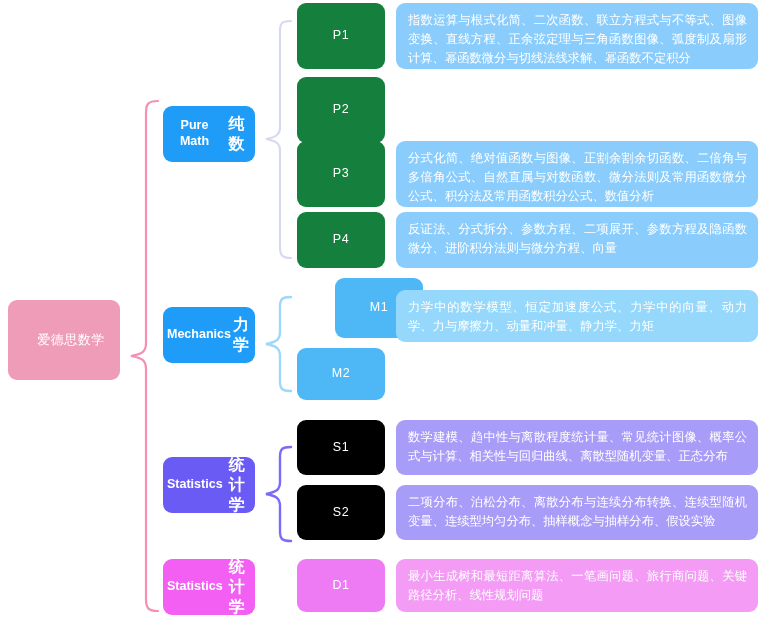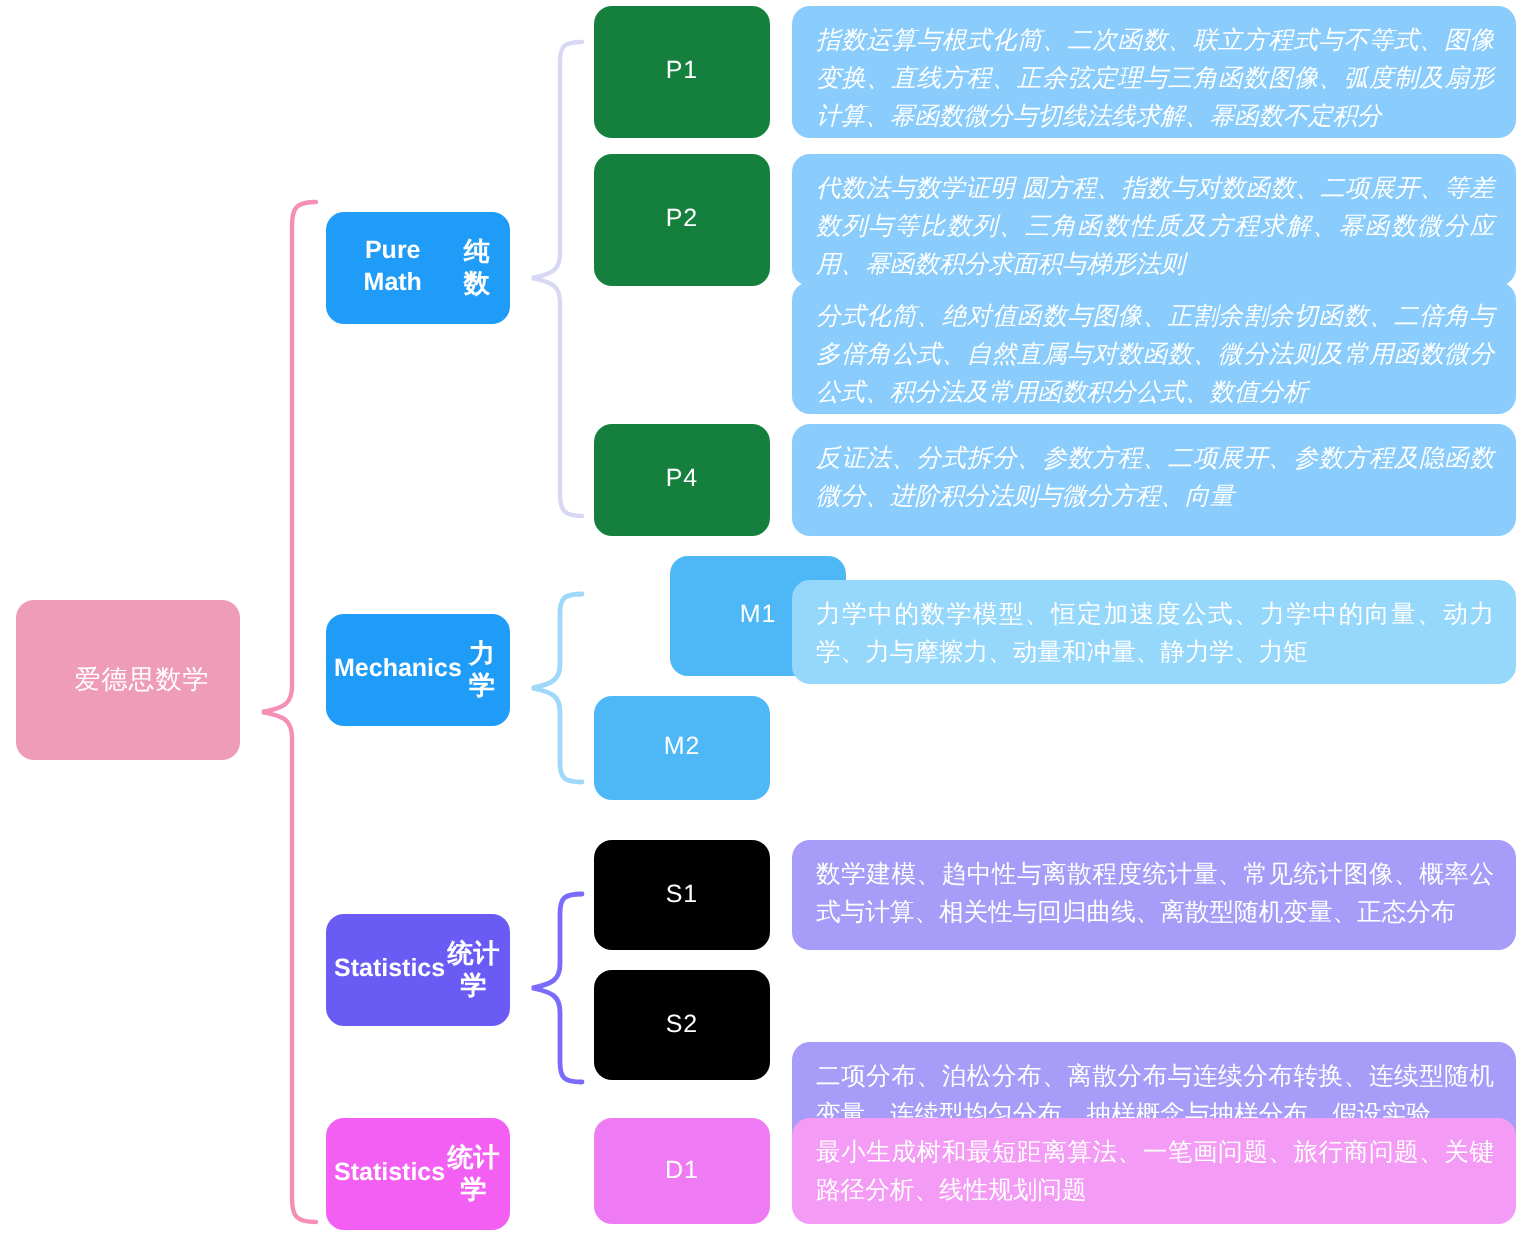--- a/index.html
+++ b/index.html
@@ -51,21 +51,21 @@
   .cat-node {
     left: 163px;
     width: 92px;
     height: 56px;
     font-size: 12.5px;
     font-weight: bold;
     flex-direction: row;
     padding: 0 4px;
   }
   .cat-node .en { display: block; }
-  .cat-node .zh { display: block; font-size: 13px; }
+  .cat-node .zh { display: block; font-size: 16px; }
 
   .cat-pure   { top: 106px; background: #1f9cf7; }
   .cat-mech   { top: 307px; background: #1f9cf7; }
   .cat-stats  { top: 457px; background: #6a5bf5; }
   .cat-deci   { top: 559px; background: #f25ff2; }
 
   
   .code-node {
     left: 297px;
     width: 88px;
@@ -82,21 +82,21 @@
     color: #ffffff;
     font-size: 12.3px;
     line-height: 1.55;
     padding: 8px 11px 8px 12px;
     box-sizing: border-box;
     text-align: justify;
   }
 
   
   .c-p   { background: #15803d; }
-  .d-p   { background: #8acdfd; font-style: italic; }
+  .d-p   { background: #8acdfd; }
   .c-m   { background: #4db8f5; }
   .d-m   { background: #96d8fb; }
   .c-s   { background: #000000; text-align: center; }
   .d-s   { background: #a79df9; }
   .c-d   { background: #ef7bf4; }
   .d-d   { background: #f39bf5; }
 
   
   .brace {
     position: absolute;
@@ -151,24 +151,24 @@
   <div class="node code-node c-p" style="top:3px; height:66px;">
     <span>P1</span>
   </div>
   <div class="desc-panel d-p" style="top:3px; height:66px;">
     <span>指数运算与根式化简、二次函数、联立方程式与不等式、图像变换、直线方程、正余弦定理与三角函数图像、弧度制及扇形计算、幂函数微分与切线法线求解、幂函数不定积分</span>
   </div>
 
   <div class="node code-node c-p" style="top:77px; height:66px;">
     <span>P2</span>
   </div>
-  <div class="desc-panel d-p" style="top:77px; height:66px;">
-    <span>代数法与数学证明 圆方程、指数与对数函数、二项展开、等差数列与等比数列、三角函数性质及方程求解、幂函数微分应用、幂函数积分求面积与梯形法则</span>
-  </div>
-
+
+  <div class="node code-node c-p" style="top:141px; height:66px;">
+    <span>P3</span>
+  </div>
   <div class="desc-panel d-p" style="top:141px; height:66px;">
     <span>分式化简、绝对值函数与图像、正割余割余切函数、二倍角与多倍角公式、自然直属与对数函数、微分法则及常用函数微分公式、积分法及常用函数积分公式、数值分析</span>
   </div>
 
   <div class="node code-node c-p" style="top:212px; height:56px;">
     <span>P4</span>
   </div>
   <div class="desc-panel d-p" style="top:212px; height:56px;">
     <span>反证法、分式拆分、参数方程、二项展开、参数方程及隐函数微分、进阶积分法则与微分方程、向量</span>
   </div>
@@ -187,21 +187,21 @@
   <div class="node code-node c-s" style="top:420px; height:55px;">
     <span>S1</span>
   </div>
   <div class="desc-panel d-s" style="top:420px; height:55px;">
     <span>数学建模、趋中性与离散程度统计量、常见统计图像、概率公式与计算、相关性与回归曲线、离散型随机变量、正态分布</span>
   </div>
 
   <div class="node code-node c-s" style="top:485px; height:55px;">
     <span>S2</span>
   </div>
-  <div class="desc-panel d-s" style="top:485px; height:55px;margin-top:36px;">
+  <div class="desc-panel d-s" style="top:485px; height:55px;">
     <span>二项分布、泊松分布、离散分布与连续分布转换、连续型随机变量、连续型均匀分布、抽样概念与抽样分布、假设实验</span>
   </div>
 
   <div class="node code-node c-d" style="top:559px; height:53px;">
     <span>D1</span>
   </div>
   <div class="desc-panel d-d" style="top:559px; height:53px;">
     <span>最小生成树和最短距离算法、一笔画问题、旅行商问题、关键路径分析、线性规划问题</span>
   </div>
 

